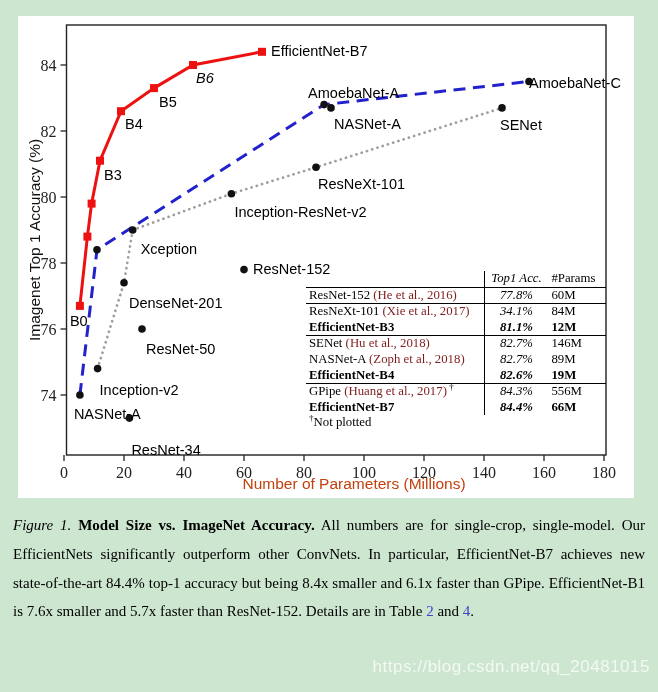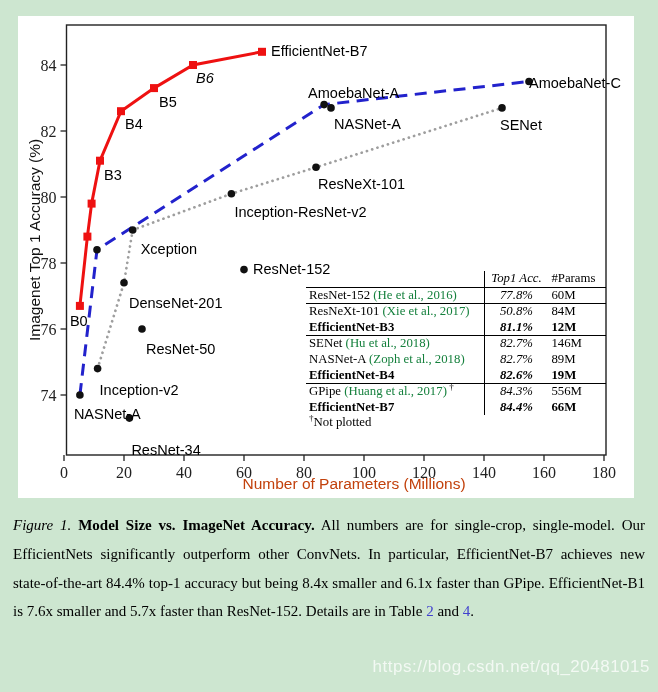--- a/index.html
+++ b/index.html
@@ -24,21 +24,21 @@
   .inset-table{position:absolute;left:288px;top:255px;width:300px;
                font-family:"Liberation Serif",serif;font-size:12.8px;color:#000;}
   .inset-table table{border-collapse:collapse;width:100%;}
   .inset-table th,.inset-table td{padding:0 3px;height:15.6px;line-height:15.6px;white-space:nowrap;font-size:12.8px;}
   .inset-table th{font-weight:normal;}
   .inset-table .col-model{text-align:left;width:178px;}
   .inset-table .col-acc{text-align:center;width:62px;border-left:1.2px solid #000;font-style:italic;}
   .inset-table .col-params{text-align:left;width:56px;}
   .inset-table tr.sep td,.inset-table tr.sep th{border-top:1.2px solid #000;}
   .inset-table tr.bold-row td{font-weight:bold;}
-  .inset-table .cite{color:#15803d;}
+  .inset-table .cite{color:#7f1d1d;}
   .inset-table .dagger{font-size:9px;vertical-align:super;line-height:0;}
   .inset-table .footnote-cell{border:none;margin-top:13px;}
   .inset-table .footnote-cell .dagger{color:#000;}
 
   
   .caption{position:absolute;left:13px;top:511px;width:632px;
            font-family:"Liberation Serif",serif;font-size:15px;line-height:28.8px;
            color:#000;text-align:justify;}
   .cap-label{font-style:italic;}
   .cap-title{font-weight:bold;}
@@ -128,21 +128,21 @@
           </tr>
         </thead>
         <tbody id="results-tbody">
             <tr class="sep">
               <td class="col-model"><span>ResNet-152</span><span class="cite"> (He et al., 2016)</span></td>
               <td class="col-acc">77.8%</td>
               <td class="col-params">60M</td>
             </tr>
             <tr class="sep">
               <td class="col-model"><span>ResNeXt-101</span><span class="cite"> (Xie et al., 2017)</span></td>
-              <td class="col-acc">50.8%</td>
+              <td class="col-acc">34.1%</td>
               <td class="col-params">84M</td>
             </tr>
             <tr class="bold-row">
               <td class="col-model"><span>EfficientNet-B3</span></td>
               <td class="col-acc">81.1%</td>
               <td class="col-params">12M</td>
             </tr>
             <tr class="sep">
               <td class="col-model"><span>SENet</span><span class="cite"> (Hu et al., 2018)</span></td>
               <td class="col-acc">82.7%</td>

